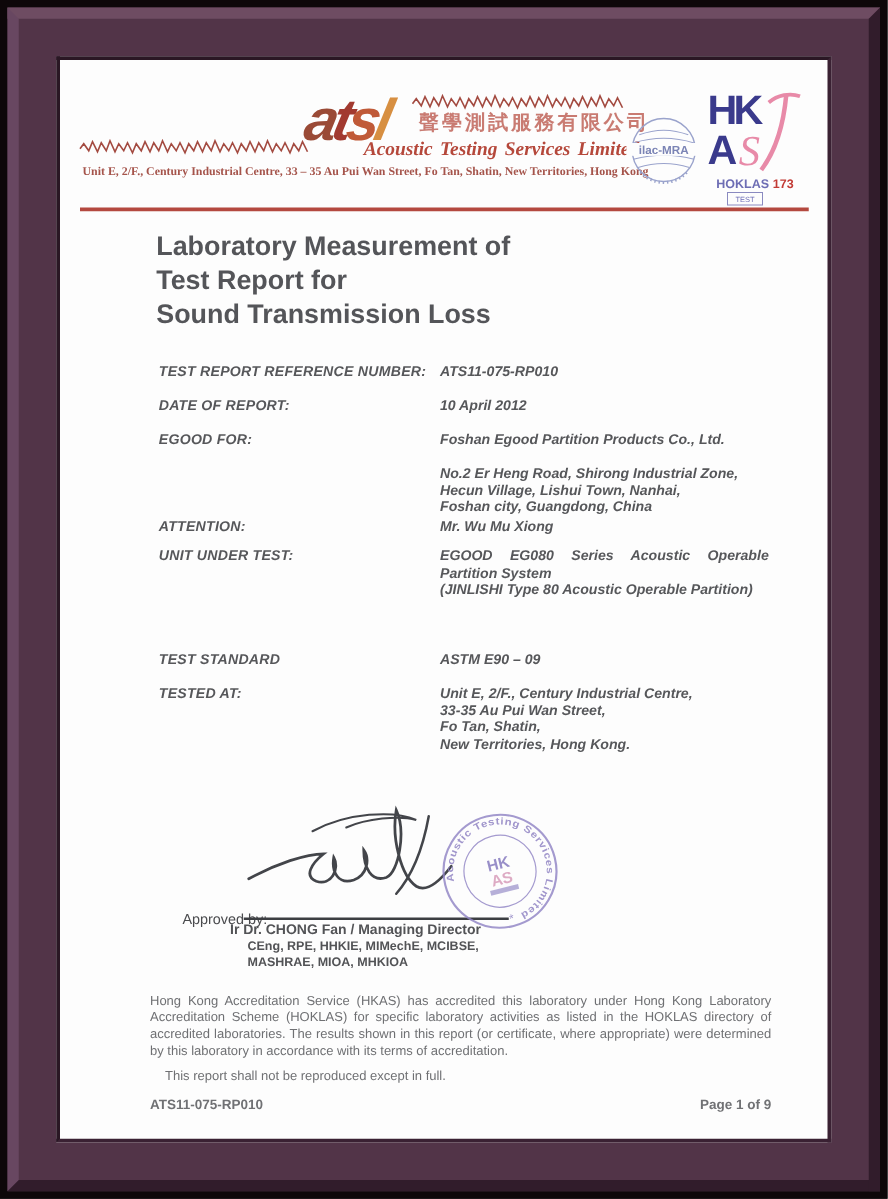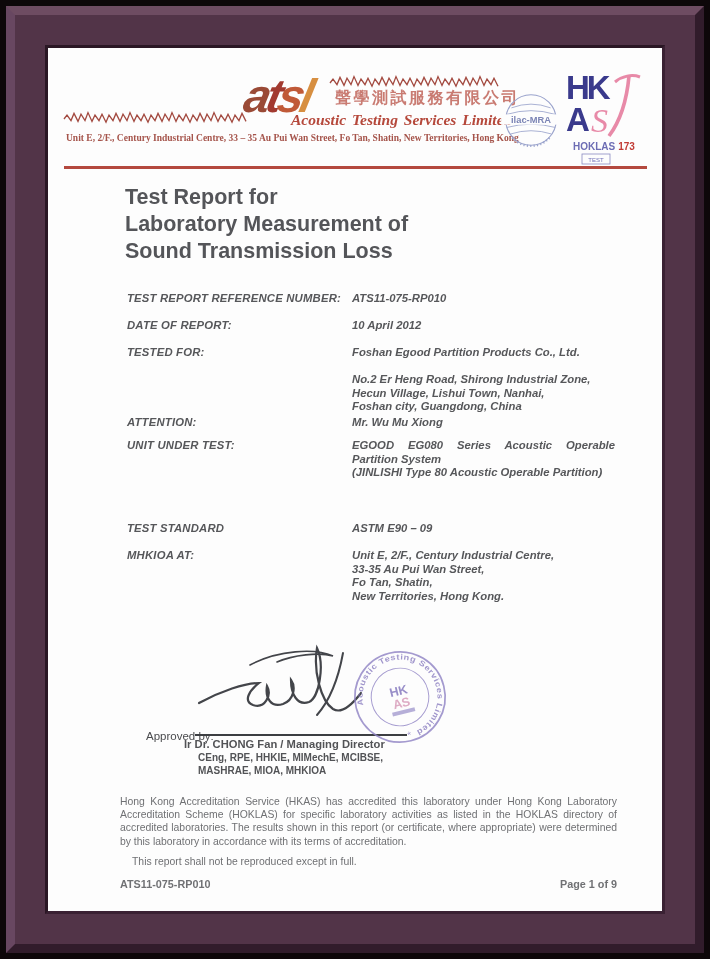--- a/index.html
+++ b/index.html
@@ -105,36 +105,36 @@
       <text x="8" y="80" font-size="10" font-weight="bold" font-family="Liberation Sans, sans-serif">
         <tspan fill="#6d6db4">HOKLAS</tspan><tspan dx="3" fill="#c23b35">173</tspan>
       </text>
       <rect x="17" y="84" width="28" height="10" fill="none" stroke="#8a8ac0" stroke-width="0.8"></rect>
       <text x="31" y="91.5" text-anchor="middle" font-size="6" fill="#7070b8" font-family="Liberation Sans, sans-serif">TEST</text>
     </svg>
 
     <div class="rule"></div>
 
     <div class="title">
+      <div>Laboratory Measurement of</div>
       <div>Test Report for</div>
-      <div>Laboratory Measurement of</div>
       <div>Sound Transmission Loss</div>
     </div>
 
     <div class="fields">
       <div class="frow" style="top:0">
         <div class="flabel">TEST REPORT REFERENCE NUMBER:</div>
         <div class="fvalue">ATS11-075-RP010</div>
       </div>
       <div class="frow" style="top:27px">
         <div class="flabel">DATE OF REPORT:</div>
         <div class="fvalue">10 April 2012</div>
       </div>
       <div class="frow" style="top:54px">
-        <div class="flabel">TESTED FOR:</div>
+        <div class="flabel">EGOOD FOR:</div>
         <div class="fvalue">Foshan Egood Partition Products Co., Ltd.</div>
       </div>
       <div class="frow" style="top:81px">
         <div class="flabel"></div>
         <div class="fvalue ml">No.2 Er Heng Road, Shirong Industrial Zone,
 Hecun Village, Lishui Town, Nanhai,
 Foshan city, Guangdong, China</div>
       </div>
       <div class="frow" style="top:124px">
         <div class="flabel">ATTENTION:</div>
@@ -143,21 +143,21 @@
       <div class="frow" style="top:147px">
         <div class="flabel">UNIT UNDER TEST:</div>
         <div class="fvalue ml">EGOOD EG080 Series Acoustic Operable Partition System
 (JINLISHI Type 80 Acoustic Operable Partition)</div>
       </div>
       <div class="frow" style="top:230px">
         <div class="flabel">TEST STANDARD</div>
         <div class="fvalue">ASTM E90 – 09</div>
       </div>
       <div class="frow" style="top:257px">
-        <div class="flabel">MHKIOA AT:</div>
+        <div class="flabel">TESTED AT:</div>
         <div class="fvalue ml">Unit E, 2/F., Century Industrial Centre,
 33-35 Au Pui Wan Street,
 Fo Tan, Shatin,
 New Territories, Hong Kong.</div>
       </div>
     </div>
 
     <div class="approved">Approved by:</div>
 
     <svg class="sig" width="230" height="95" viewBox="0 0 230 95">

